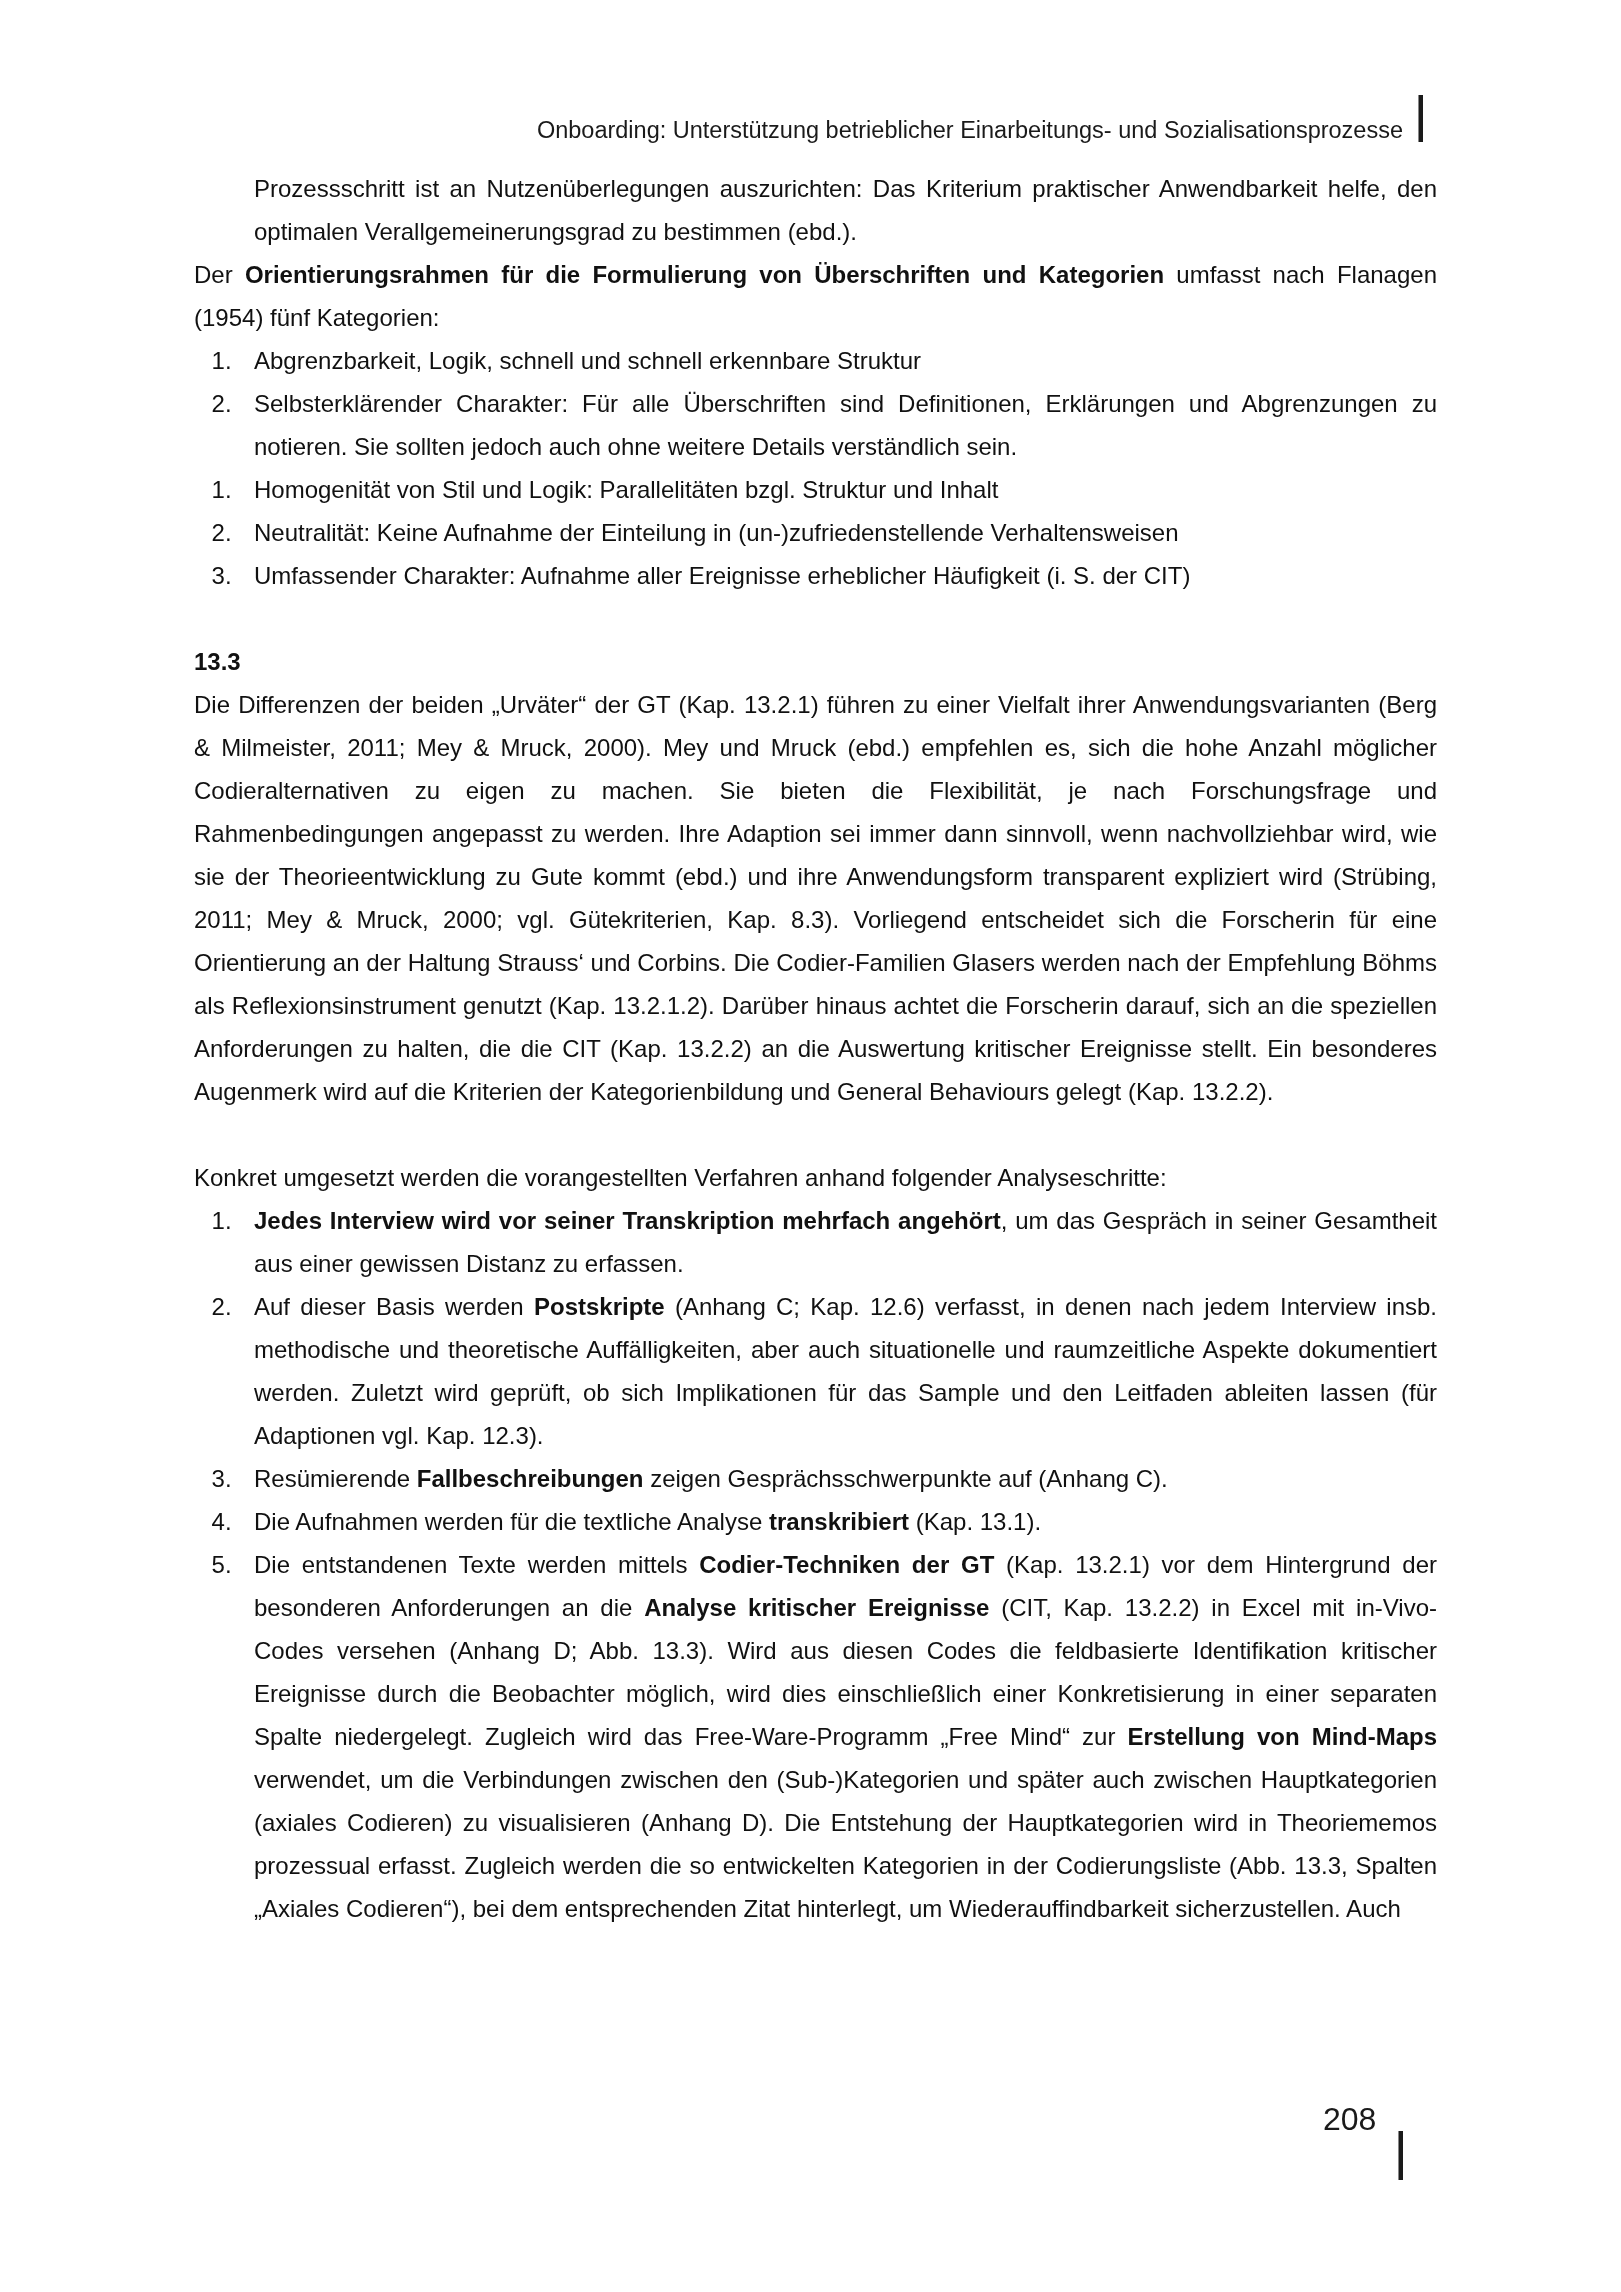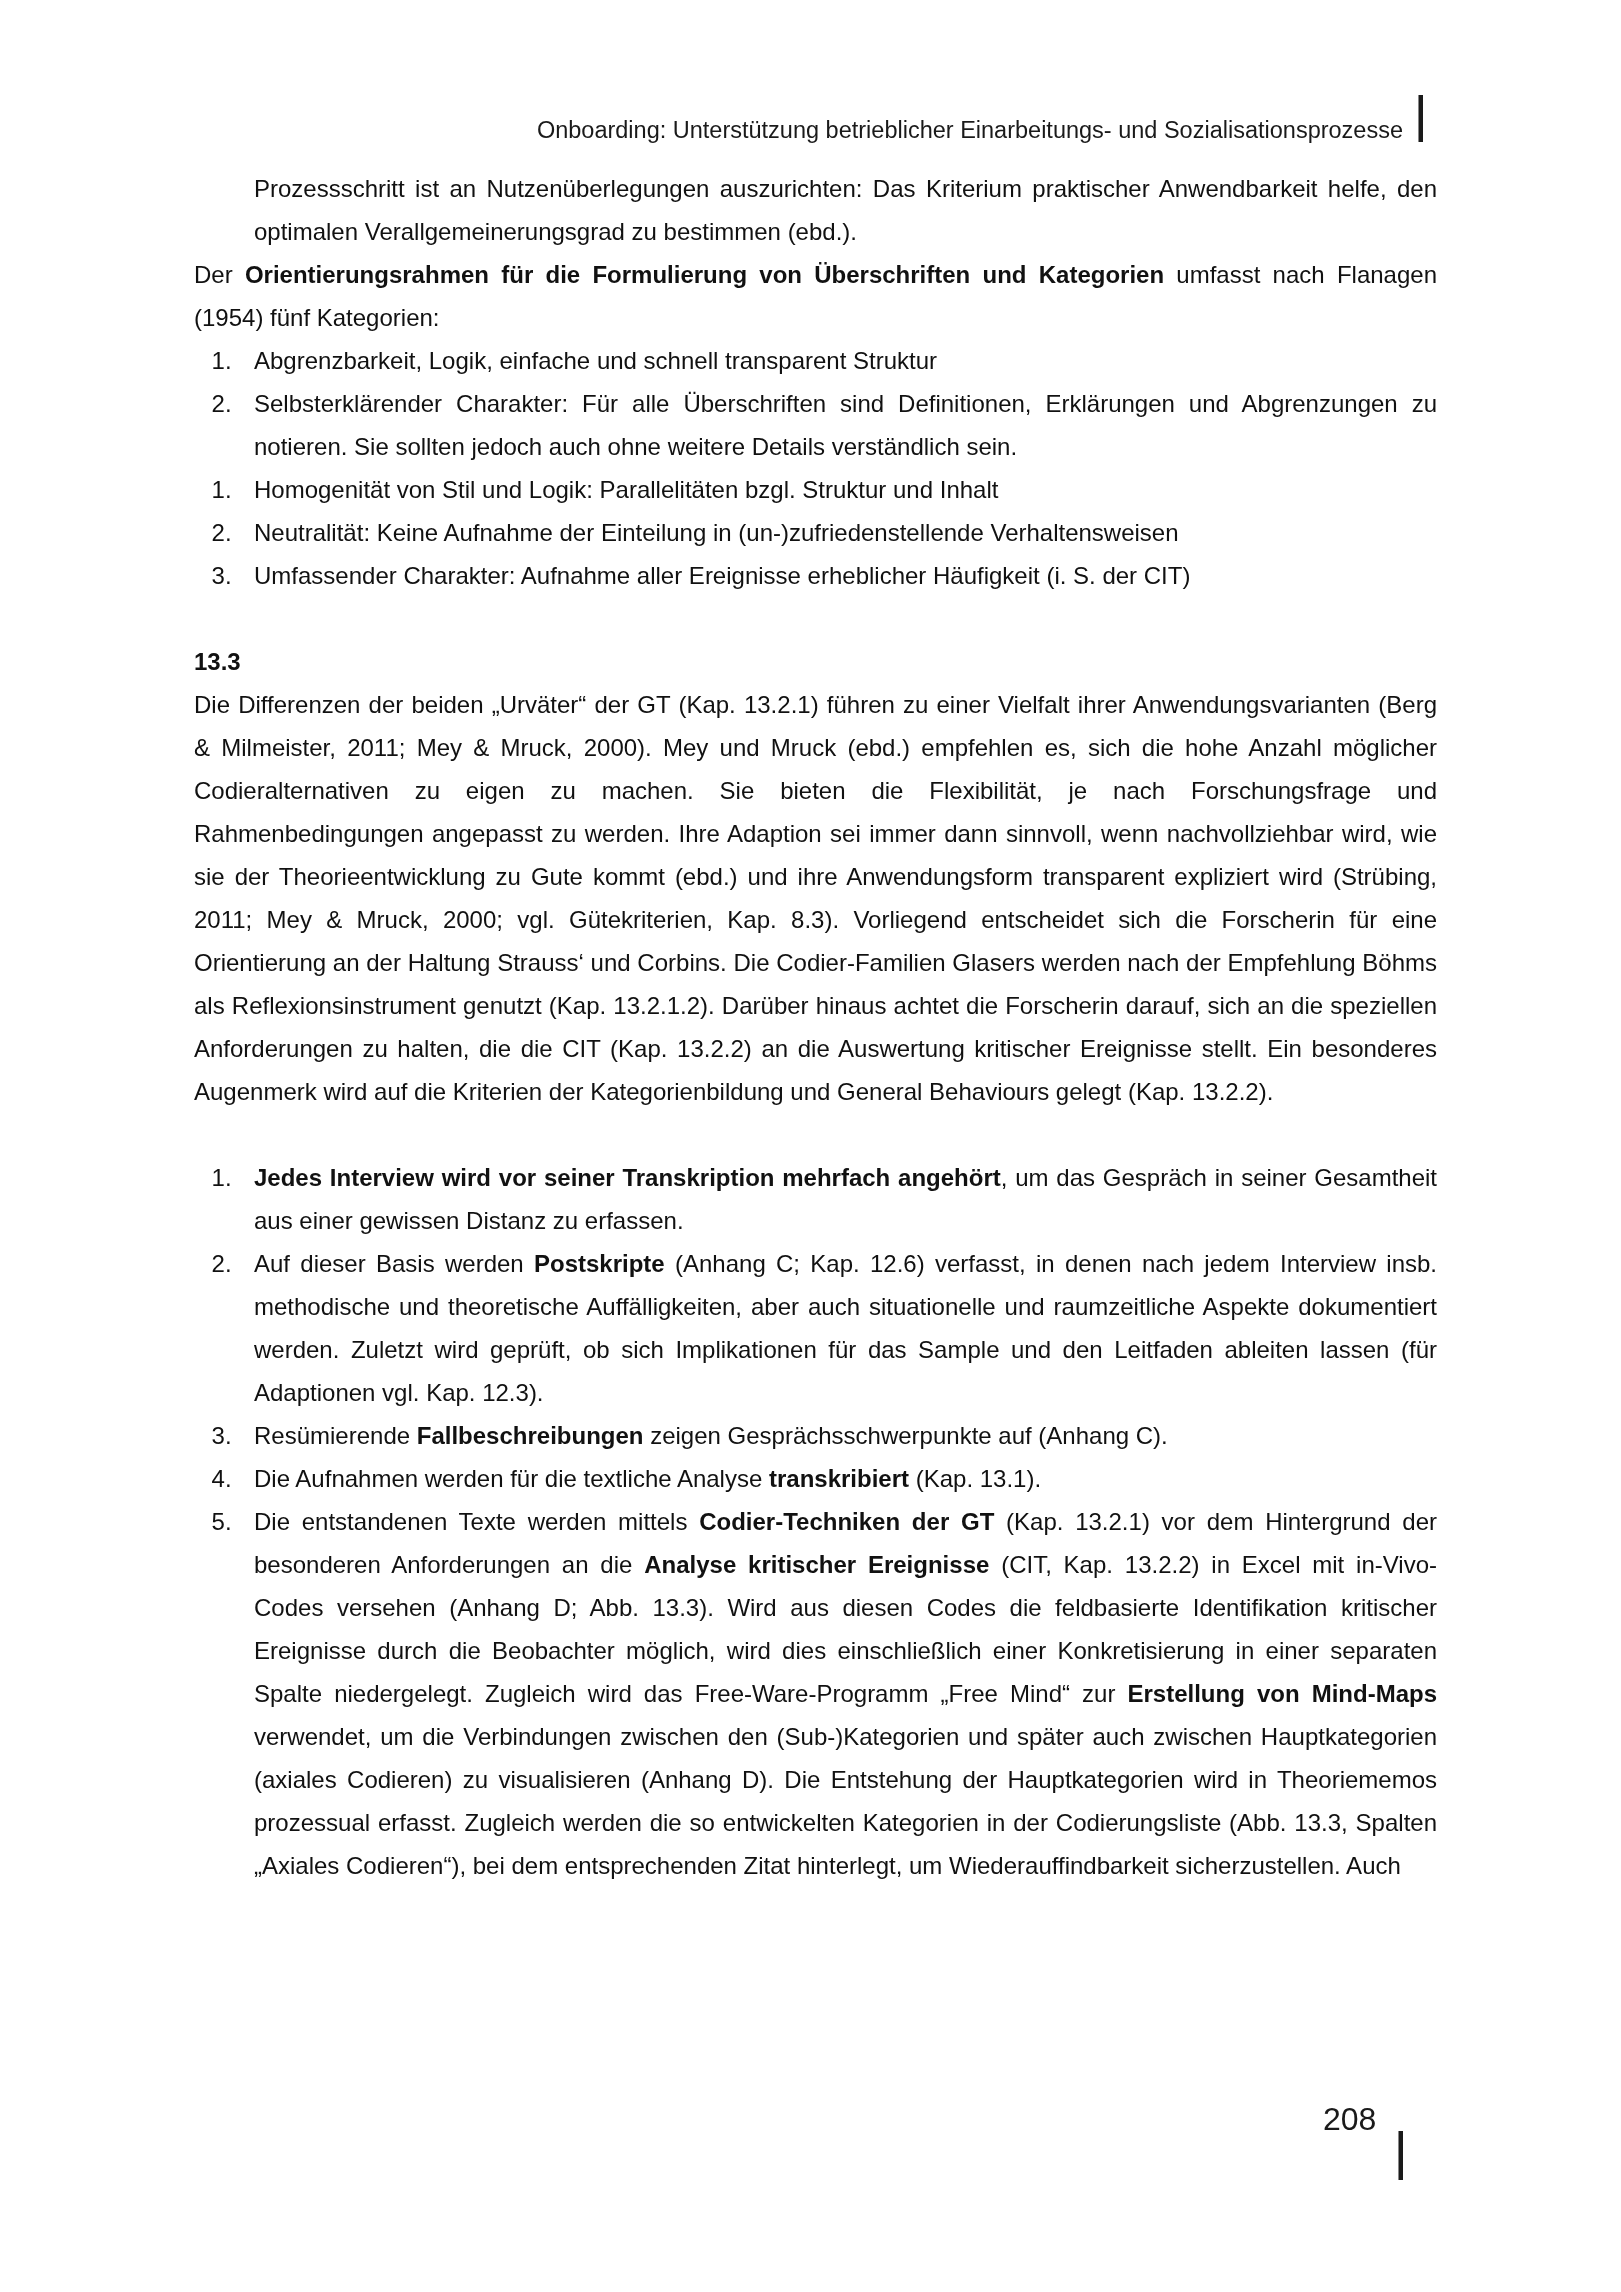--- a/index.html
+++ b/index.html
@@ -102,21 +102,21 @@
 <div class="running-header">Onboarding: Unterstützung betrieblicher Einarbeitungs- und Sozialisationsprozesse</div>
 <div class="header-rule"></div>
 
 <div class="content">
   <p class="indent-cont">Prozessschritt ist an Nutzenüberlegungen auszurichten: Das Kriterium praktischer Anwendbarkeit helfe, den optimalen Verallgemeinerungsgrad zu bestimmen (ebd.).</p>
   <p><span>Der </span><b>Orientierungsrahmen für die Formulierung von Überschriften und Kategorien</b><span> umfasst nach Flanagen (1954) fünf Kategorien:</span></p>
 
   <div>
     <div class="list-item">
       <span class="list-num">1.</span>
-      <span class="list-text">Abgrenzbarkeit, Logik, einfache und schnell transparent Struktur</span>
+      <span class="list-text">Abgrenzbarkeit, Logik, schnell und schnell erkennbare Struktur</span>
     </div>
     <div class="list-item">
       <span class="list-num">2.</span>
       <span class="list-text">Selbsterklärender Charakter: Für alle Überschriften sind Definitionen, Erklärungen und Abgrenzungen zu notieren. Sie sollten jedoch auch ohne weitere Details verständlich sein.</span>
     </div>
     <div class="list-item">
       <span class="list-num">1.</span>
       <span class="list-text">Homogenität von Stil und Logik: Parallelitäten bzgl. Struktur und Inhalt</span>
     </div>
     <div class="list-item">
@@ -129,20 +129,21 @@
     </div>
   </div>
 
   <p class="section-heading">
     <span class="section-num">13.3</span>
   </p>
   <p>Die Differenzen der beiden „Urväter“ der GT (Kap. 13.2.1) führen zu einer Vielfalt ihrer Anwendungsvarianten (Berg &amp; Milmeister, 2011; Mey &amp; Mruck, 2000). Mey und Mruck (ebd.) empfehlen es, sich die hohe Anzahl möglicher Codieralternativen zu eigen zu machen. Sie bieten die Flexibilität, je nach Forschungsfrage und Rahmenbedingungen angepasst zu werden. Ihre Adaption sei immer dann sinnvoll, wenn nachvollziehbar wird, wie sie der Theorieentwicklung zu Gute kommt (ebd.) und ihre Anwendungsform transparent expliziert wird (Strübing, 2011; Mey &amp; Mruck, 2000; vgl. Gütekriterien, Kap. 8.3). Vorliegend entscheidet sich die Forscherin für eine Orientierung an der Haltung Strauss‘ und Corbins. Die Codier-Familien Glasers werden nach der Empfehlung Böhms als Reflexionsinstrument genutzt (Kap. 13.2.1.2). Darüber hinaus achtet die Forscherin darauf, sich an die speziellen Anforderungen zu halten, die die CIT (Kap. 13.2.2) an die Auswertung kritischer Ereignisse stellt. Ein besonderes Augenmerk wird auf die Kriterien der Kategorienbildung und General Behaviours gelegt (Kap. 13.2.2).</p>
 
   <div class="gap"></div>
 
+  <p class="nojust">Konkret umgesetzt werden die vorangestellten Verfahren anhand folgender Analyseschritte:</p>
 
   <div id="steps-list">
       <div class="list-item">
         <span class="list-num">1.</span>
         <span class="list-text"><b>Jedes Interview wird vor seiner Transkription mehrfach angehört</b><span>, um das Gespräch in seiner Gesamtheit aus einer gewissen Distanz zu erfassen.</span></span>
       </div>
       <div class="list-item">
         <span class="list-num">2.</span>
         <span class="list-text"><span>Auf dieser Basis werden </span><b>Postskripte</b><span> (Anhang C; Kap. 12.6) verfasst, in denen nach jedem Interview insb. methodische und theoretische Auffälligkeiten, aber auch situationelle und raumzeitliche Aspekte dokumentiert werden. Zuletzt wird geprüft, ob sich Implikationen für das Sample und den Leitfaden ableiten lassen (für Adaptionen vgl. Kap. 12.3).</span></span>
       </div>

